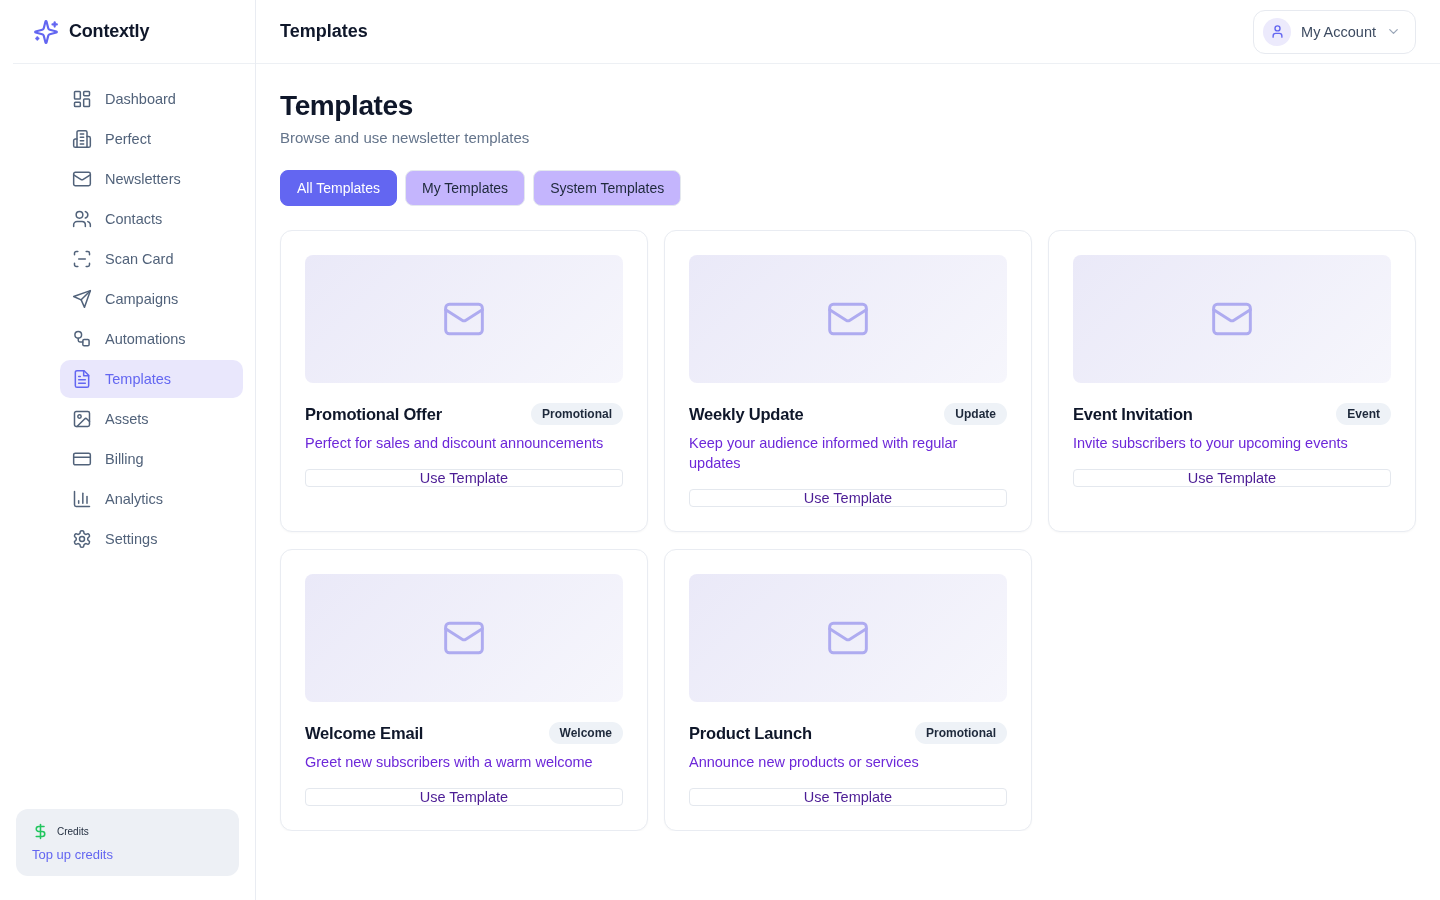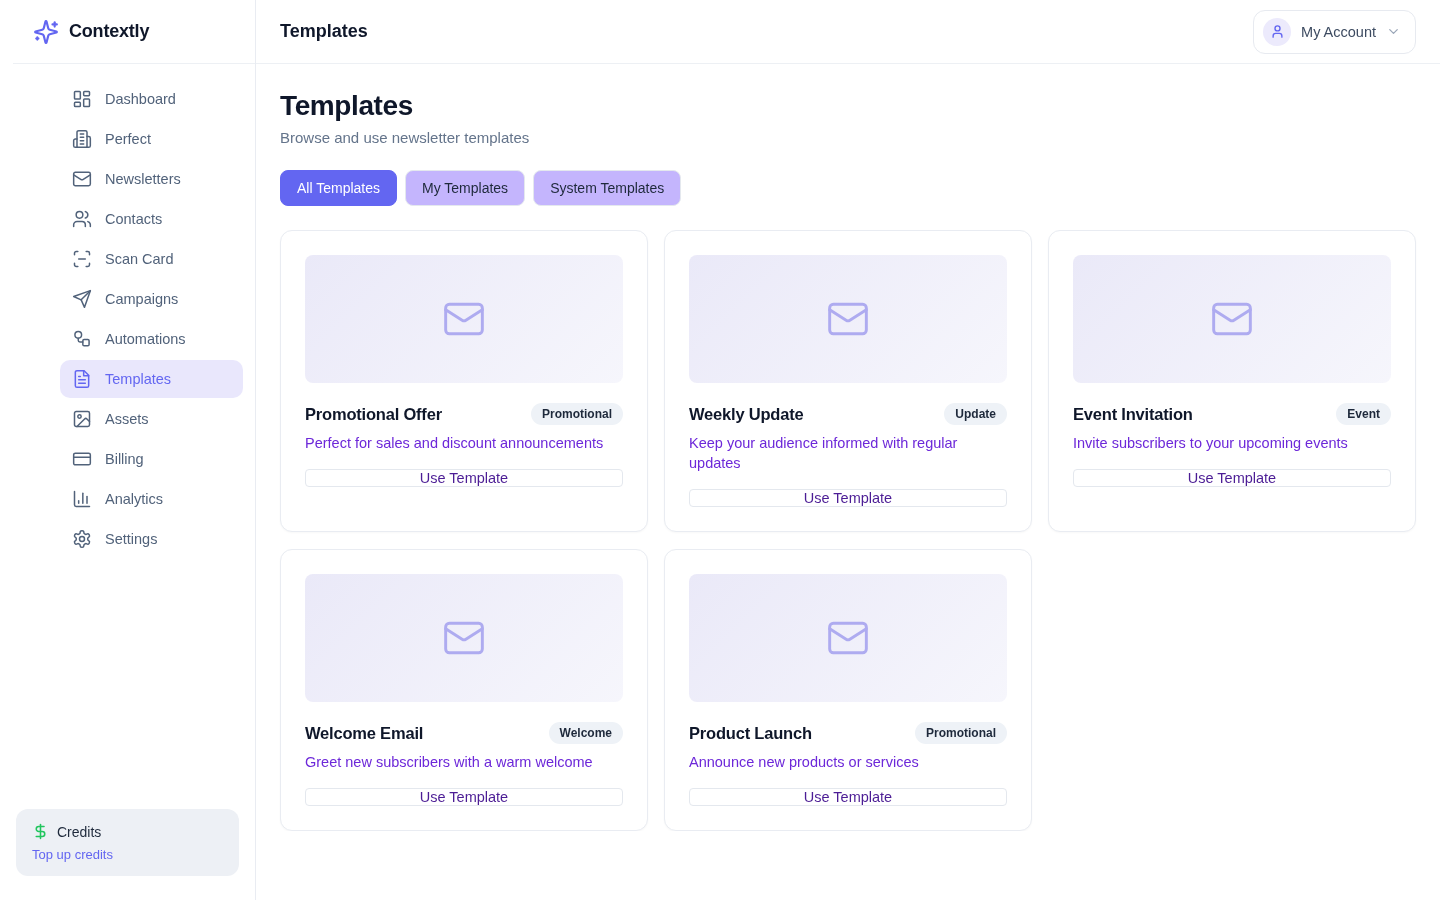--- a/index.html
+++ b/index.html
@@ -36,21 +36,21 @@
   .nav-item .nav-icon svg { width: 20px; height: 20px; }
   .nav-item.active { background: var(--accent-soft); color: var(--accent); font-weight: 500; }
 
   .credits-card {
     margin: auto 16px 24px 16px;
     background: #edf0f5; border-radius: 12px;
     padding: 14px 16px 13px 16px;
   }
   .credits-head { display: flex; align-items: center; gap: 8px; }
   .credits-head svg { width: 17px; height: 17px; color: var(--green); }
-  .credits-label { font-size: 14px; color: #1e293b; font-weight: 500; }
+  .credits-label { font-size: 10px; color: #1e293b; font-weight: 500; }
   .credits-amount { font-size: 24px; font-weight: 700; margin-top: 6px; color: #0f172a; letter-spacing: -0.3px; }
   .credits-link { font-size: 13px; color: var(--accent); margin-top: 7px; cursor: pointer; display: inline-block; }
 
   
   .main { flex: 1; display: flex; flex-direction: column; background: #ffffff; }
   .topbar {
     height: 64px; min-height: 64px;
     display: flex; align-items: center; justify-content: space-between;
     padding: 0 24px; border-bottom: 1px solid #edf0f4; background: #fff;
   }

